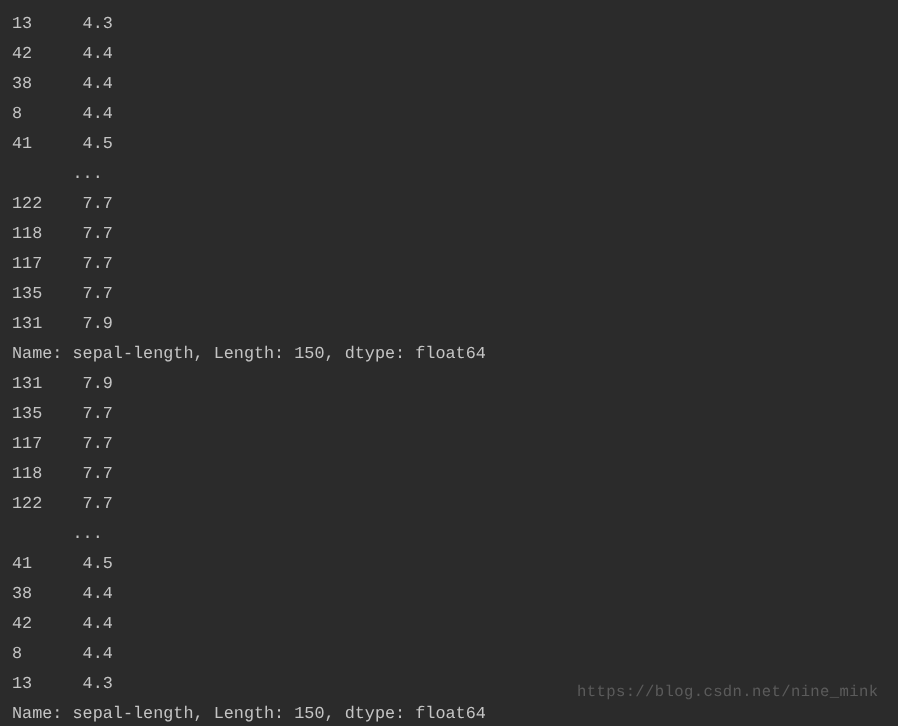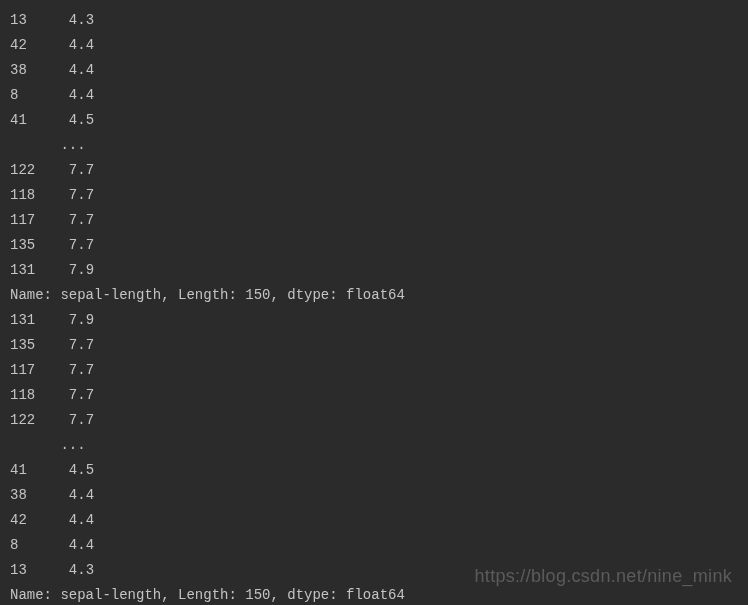--- a/index.html
+++ b/index.html
@@ -20,22 +20,22 @@
       overflow: hidden;
     }
     .output-line {
       white-space: pre;
     }
     .watermark {
       position: absolute;
       bottom: 16px;
       right: 16px;
       color: rgba(180, 180, 180, 0.35);
-      font-family: Liberation Sans, sans-serif;
-      font-size: 18px;
+      font-family: Liberation Mono, monospace;
+      font-size: 13px;
       letter-spacing: 0.3px;
     }
   </style>
 </head>
 <body>
 
 <div>
 
   <div class="output-line"><span>13</span><span>     </span><span>4.3</span></div>
   <div class="output-line"><span>42</span><span>     </span><span>4.4</span></div>

